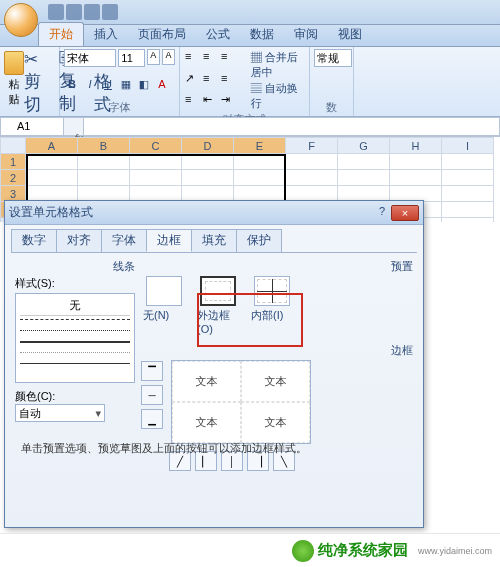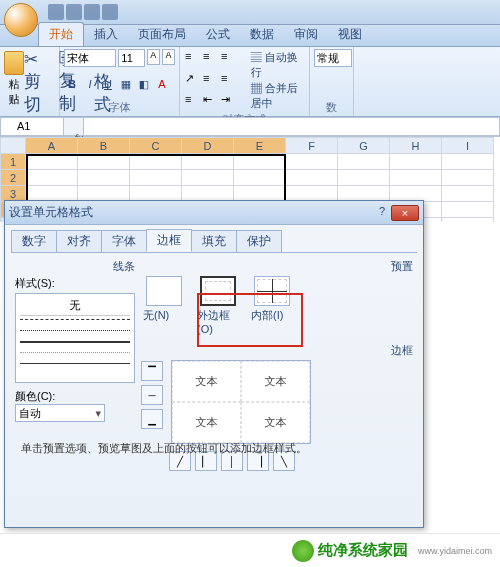--- a/index.html
+++ b/index.html
@@ -62,21 +62,21 @@
   .rowh{width:25px; background:#e4ecf7;}
   .sel-range { position:absolute; top:17px; left:26px; width:260px; height:64px; border:2px solid #000; background:rgba(0,0,0,0);}
   .colh.sel, .rowh.sel { background:#f0c07e; }
 
   
   .dialog { position:absolute; top:200px; left:4px; width:420px; height:328px; background:linear-gradient(#f2f6fb,#eaf0f8); border:1px solid #5d7ea8; box-shadow:2px 2px 6px rgba(0,0,0,.3); }
   .dlg-title { height:24px; background:linear-gradient(#dbe7f5,#bcd3ee); display:flex; align-items:center; padding:0 4px; font-size:12px; color:#2b4a77; border-bottom:1px solid #9fb4d0;}
   .dlg-title .spacer{flex:1;}
   .dlg-x{width:28px;height:16px;background:linear-gradient(#e17867,#c5402b);color:#fff;text-align:center;font-size:11px;border:1px solid #8f2e1f;border-radius:2px;line-height:14px;}
   .dlg-help{width:18px;height:16px;color:#2b4a77;text-align:center;font-size:11px;}
-  .dlg-tabs { display:flex; padding:4px 20px 0 6px; font-size:12px;align-items:center;}
+  .dlg-tabs { display:flex; padding:4px 20px 0 6px; font-size:12px;}
   .dtab{padding:2px 10px;border:1px solid #9fb4d0;border-bottom:none;background:#e4ecf7;margin-right:-1px;color:#2b4a77;}
   .dtab.active{background:#f2f6fb;border-bottom:1px solid #f2f6fb;position:relative;z-index:2;}
   .dlg-body{border-top:1px solid #9fb4d0;margin:0 6px;padding:6px 4px;display:flex;position:relative;height:230px;}
 
   .section-label{font-size:11px;color:#2b4a77;margin-bottom:2px;text-align:right;}
   .left-col{width:120px;}
   .style-box{border:1px solid #9fb4d0;background:#fff;height:90px;padding:2px 4px;font-size:11px;}
   .style-box .none{text-align:center;border-bottom:1px solid #ccc;padding:2px;}
   .style-box .lines div{height:8px;margin:3px 0;border-top:1px dashed #333;}
   .style-box .lines div:nth-child(2){border-top:1px dotted #333;}
@@ -179,22 +179,22 @@
         <div class="ab">≡</div>
         <div class="ab">≡</div>
         <div class="ab">↗</div>
         <div class="ab">≡</div>
         <div class="ab">≡</div>
         <div class="ab">≡</div>
         <div class="ab">⇤</div>
         <div class="ab">⇥</div>
       </div>
       <div class="align-right">
+        <div>▦ <span>合并后居中</span></div>
         <div>▤ <span>自动换行</span></div>
-        <div>▦ <span>合并后居中</span></div>
       </div>
     </div>
     <div class="group-label">对齐方式</div>
   </div>
 
   <div class="group num-group">
     <div class="combo" style="width:38px">常规</div>
     <div class="group-label">数</div>
   </div>
 </div>

